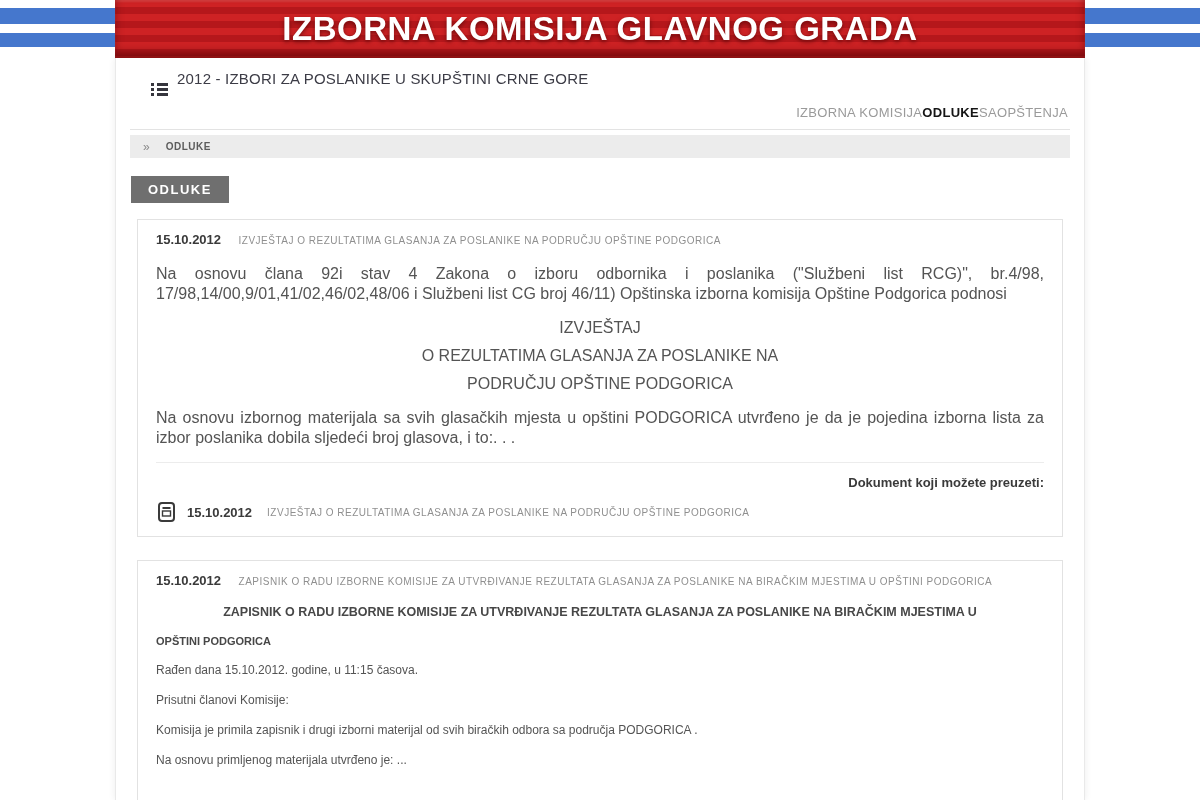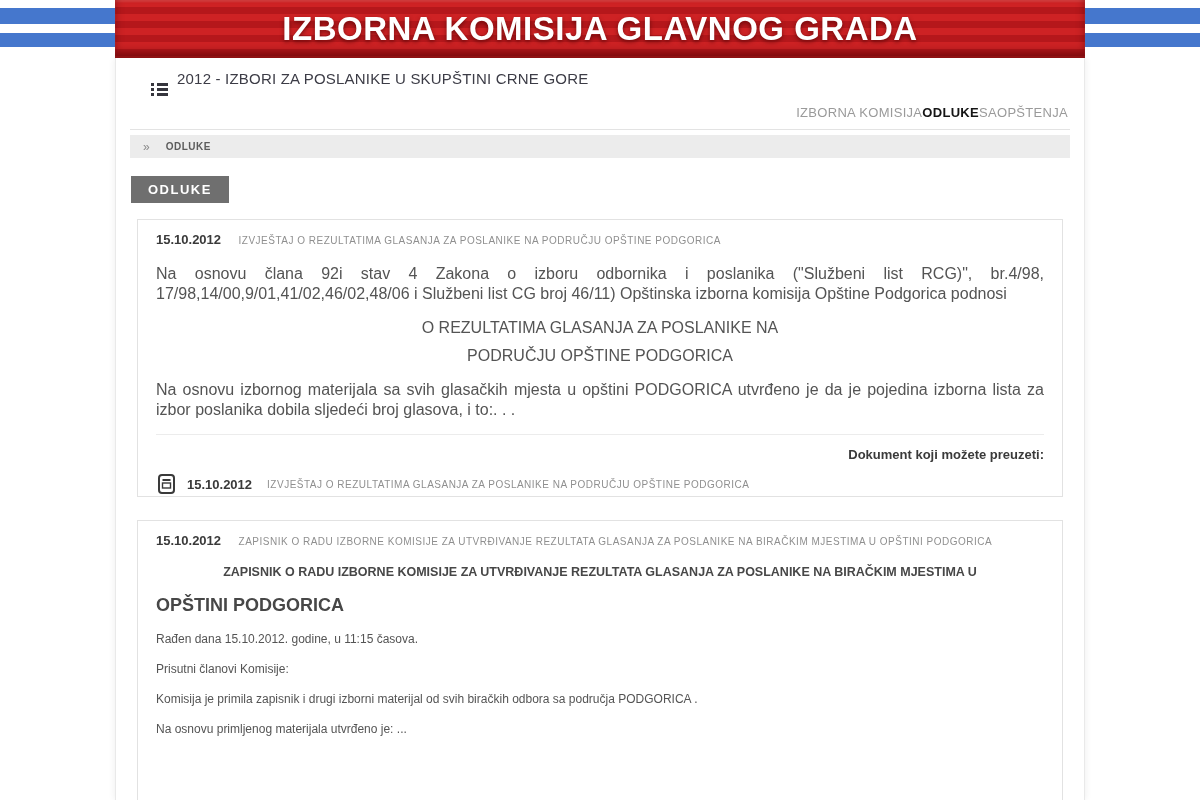--- a/index.html
+++ b/index.html
@@ -38,29 +38,29 @@
   .breadcrumb { margin-top:5px; height:23px; background:#ececec; display:flex;
     align-items:center; padding:0 13px; }
   .breadcrumb .arrow { font-size:12px; color:#8a8a8a; margin-right:16px; line-height:1; }
   .breadcrumb .label { font-size:10px; font-weight:bold; color:#5c5c5c; letter-spacing:.5px; text-decoration:none; }
 
   .section-btn { display:inline-block; margin:18px 0 0 1px; background:#6f6f6f; color:#fff;
     font-size:13px; font-weight:bold; letter-spacing:1.5px; padding:6px 17px; border:none; cursor:pointer;
     font-family:"Liberation Sans",sans-serif; }
 
   .card { margin:16px 7px 23px; border:1px solid #e2e2e2; background:#fff;
-    padding:10px 18px 2px; }
+    padding:10px 18px 14px; }
   .card-header { margin-bottom:16px; }
   .card-date { font-size:13px; font-weight:bold; color:#3a3a3a; margin-right:13px; }
   .card-title { font-size:10px; color:#8f8f8f; letter-spacing:.5px; text-decoration:none; }
   .p { font-size:16px; color:#545454; line-height:20px; text-align:justify; margin-bottom:14px; }
   .p.center { text-align:center; margin-bottom:8px; }
   .p.center.gap { margin-bottom:14px; }
   .heading-c { font-size:12.5px; font-weight:bold; color:#474747; text-align:center; margin-bottom:16px; }
-  .heading-l { font-size:18px; font-weight:bold; color:#474747; text-align:left; margin-bottom:16px; }
+  .heading-l { font-size:11px; font-weight:bold; color:#474747; text-align:left; margin-bottom:16px; }
   .pl { font-size:12px; color:#545454; line-height:14px; margin-bottom:16px; }
 
   .attachments { border-top:1px solid #ececec; margin-top:2px; padding-top:12px; }
   .attach-heading { font-size:13px; font-weight:bold; color:#3a3a3a; padding-left:9px; margin-bottom:12px;text-align:right; }
   .attach-row { display:flex; align-items:center; padding-left:2px; text-decoration:none; }
   .attach-row .date { font-size:13px; font-weight:bold; color:#3a3a3a; margin:0 15px 0 12px; }
   .attach-row .doc-label { font-size:10px; color:#8f8f8f; letter-spacing:.5px; }
   .doc-icon { flex:0 0 auto; display:block; }
 </style>
 </head>
@@ -106,20 +106,21 @@
 
     <button class="section-btn">ODLUKE</button>
 
     
     <article class="card">
       <div class="card-header">
         <span class="card-date">15.10.2012</span>
         <a href="#" class="card-title">IZVJEŠTAJ O REZULTATIMA GLASANJA ZA POSLANIKE NA PODRUČJU OPŠTINE PODGORICA</a>
       </div>
       <p class="p">Na osnovu člana 92i stav 4 Zakona o izboru odbornika i poslanika ("Službeni list RCG)", br.4/98, 17/98,14/00,9/01,41/02,46/02,48/06 i Službeni list CG broj 46/11) Opštinska izborna komisija Opštine Podgorica podnosi</p>
+      <p class="p center">IZVJEŠTAJ</p>
       <p class="p center">O REZULTATIMA GLASANJA ZA POSLANIKE NA</p>
       <p class="p center gap">PODRUČJU OPŠTINE PODGORICA</p>
       <p class="p">Na osnovu izbornog materijala sa svih glasačkih mjesta u opštini PODGORICA utvrđeno je da je pojedina izborna lista za izbor poslanika dobila sljedeći broj glasova, i to:. . .</p>
       <div class="attachments">
         <div class="attach-heading">Dokument koji možete preuzeti:</div>
         <a href="#" class="attach-row">
           <svg class="doc-icon" width="17" height="20" viewBox="0 0 17 20">
             <rect x="1" y="1" width="15" height="18" rx="3" fill="#ffffff" stroke="#3a3a3a" stroke-width="2"></rect>
             <rect x="4.5" y="5" width="8" height="2" fill="#3a3a3a"></rect>
             <rect x="4.5" y="9" width="8" height="5" fill="none" stroke="#3a3a3a" stroke-width="1.4"></rect>

